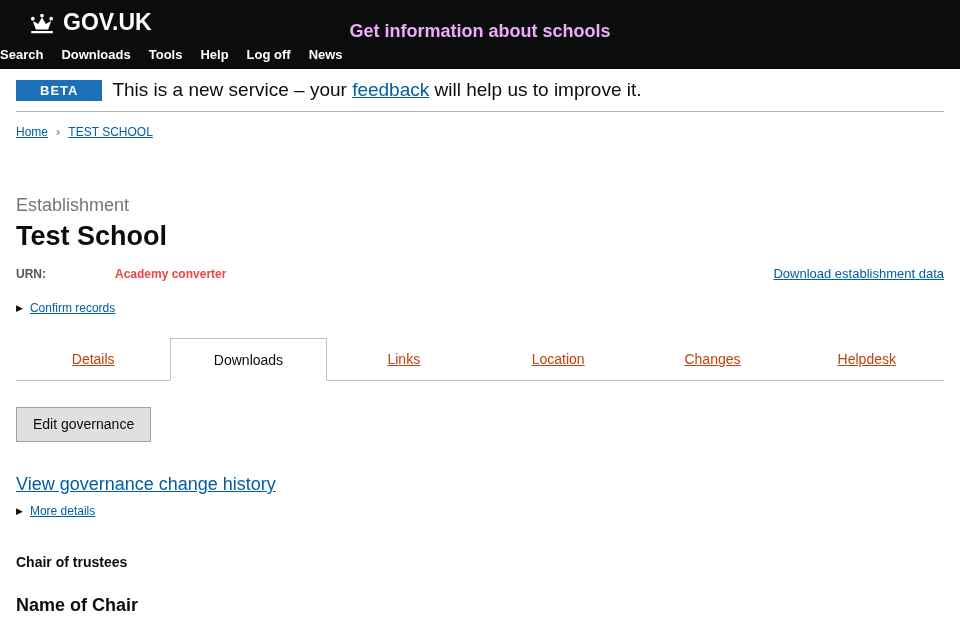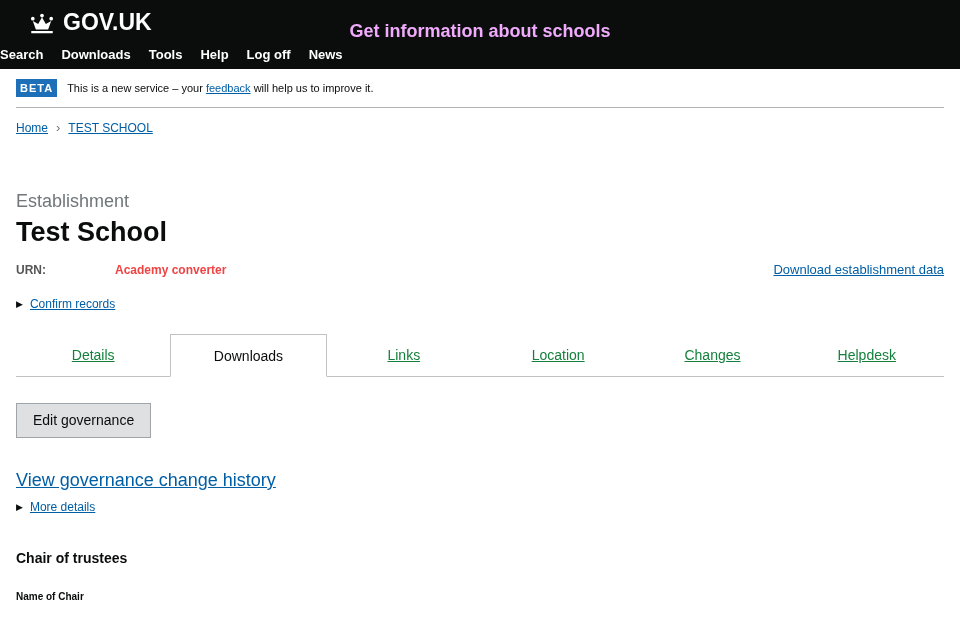--- a/index.html
+++ b/index.html
@@ -31,24 +31,24 @@
   .header-nav a { color: #fff; font-weight: bold; font-size: 13px; text-decoration: none; }
 
   
   .beta {
     margin: 0 16px; padding: 10px 0;
     border-bottom: 1px solid #b1b4b6;
     display: flex; align-items: center; gap: 10px;
   }
   .beta-badge {
     background: #1d70b8; color: #fff;
-    font-size: 11px; font-weight: bold; letter-spacing: 1px;
-    padding: 3px 4px;
+    font-size: 13px; font-weight: bold; letter-spacing: 1px;
+    padding: 3px 24px;
   }
-  .beta-text { font-size: 11px; }
+  .beta-text { font-size: 19px; }
 
   
   .link { color: #005ea5; text-decoration: underline; }
 
   
   .content { padding: 0 16px 30px; }
 
   .breadcrumb { margin-top: 12px; font-size: 12px; display: flex; align-items: center; }
   .bc-sep { color: #6f777b; margin: 0 8px; font-size: 13px; }
 
@@ -65,42 +65,42 @@
     display: flex; align-items: center; gap: 7px; cursor: pointer;
     width: max-content;
   }
   .expander .arrow { font-size: 9px; color: #0b0c0c; }
 
   
   .tabs { display: flex; margin-top: 23px; border-bottom: 1px solid #bfc1c3; }
   .tab {
     flex: 1; text-align: center;
     padding: 13px 0 12px; font-size: 14px;
-    color: #15803d; text-decoration: underline;
+    color: #c2410c; text-decoration: underline;
   }
   .tab.active {
     background: #fff;
     border: 1px solid #bfc1c3; border-bottom: 1px solid #fff;
     margin-bottom: -1px;
     color: #0b0c0c; text-decoration: none; cursor: default;
   }
 
   
   .btn-secondary {
     margin-top: 26px;
     font-family: inherit; font-size: 14px; color: #0b0c0c;
     padding: 8px 16px 9px;
     background: #dee0e2; border: 1px solid #9ea4a8;
     cursor: pointer;
   }
   .history-link { display: inline-block; margin-top: 32px; font-size: 18px; }
   .legal-heading { margin: 45px 0 0; font-size: 15px; font-weight: bold; }
   .expander.small { margin-top: 9px; }
   .section-heading { margin: 36px 0 0; font-size: 14px; font-weight: bold; }
-  .record-title { margin-top: 25px; font-size: 10px; font-weight: bold; }
+  .record-title { margin-top: 25px; font-size: 18px; font-weight: bold; }
 </style>
 </head>
 <body>
 
 <header class="header">
   <a class="logo">
     <span class="crown">
       <svg viewBox="0 0 36 30" width="28" height="23" fill="#ffffff" aria-hidden="true">
         <path d="M4 26h28v3H4zM6 13l4 11h16l4-11-7 4-5-9-5 9z"></path>
         <circle cx="6" cy="10" r="2.4"></circle>

